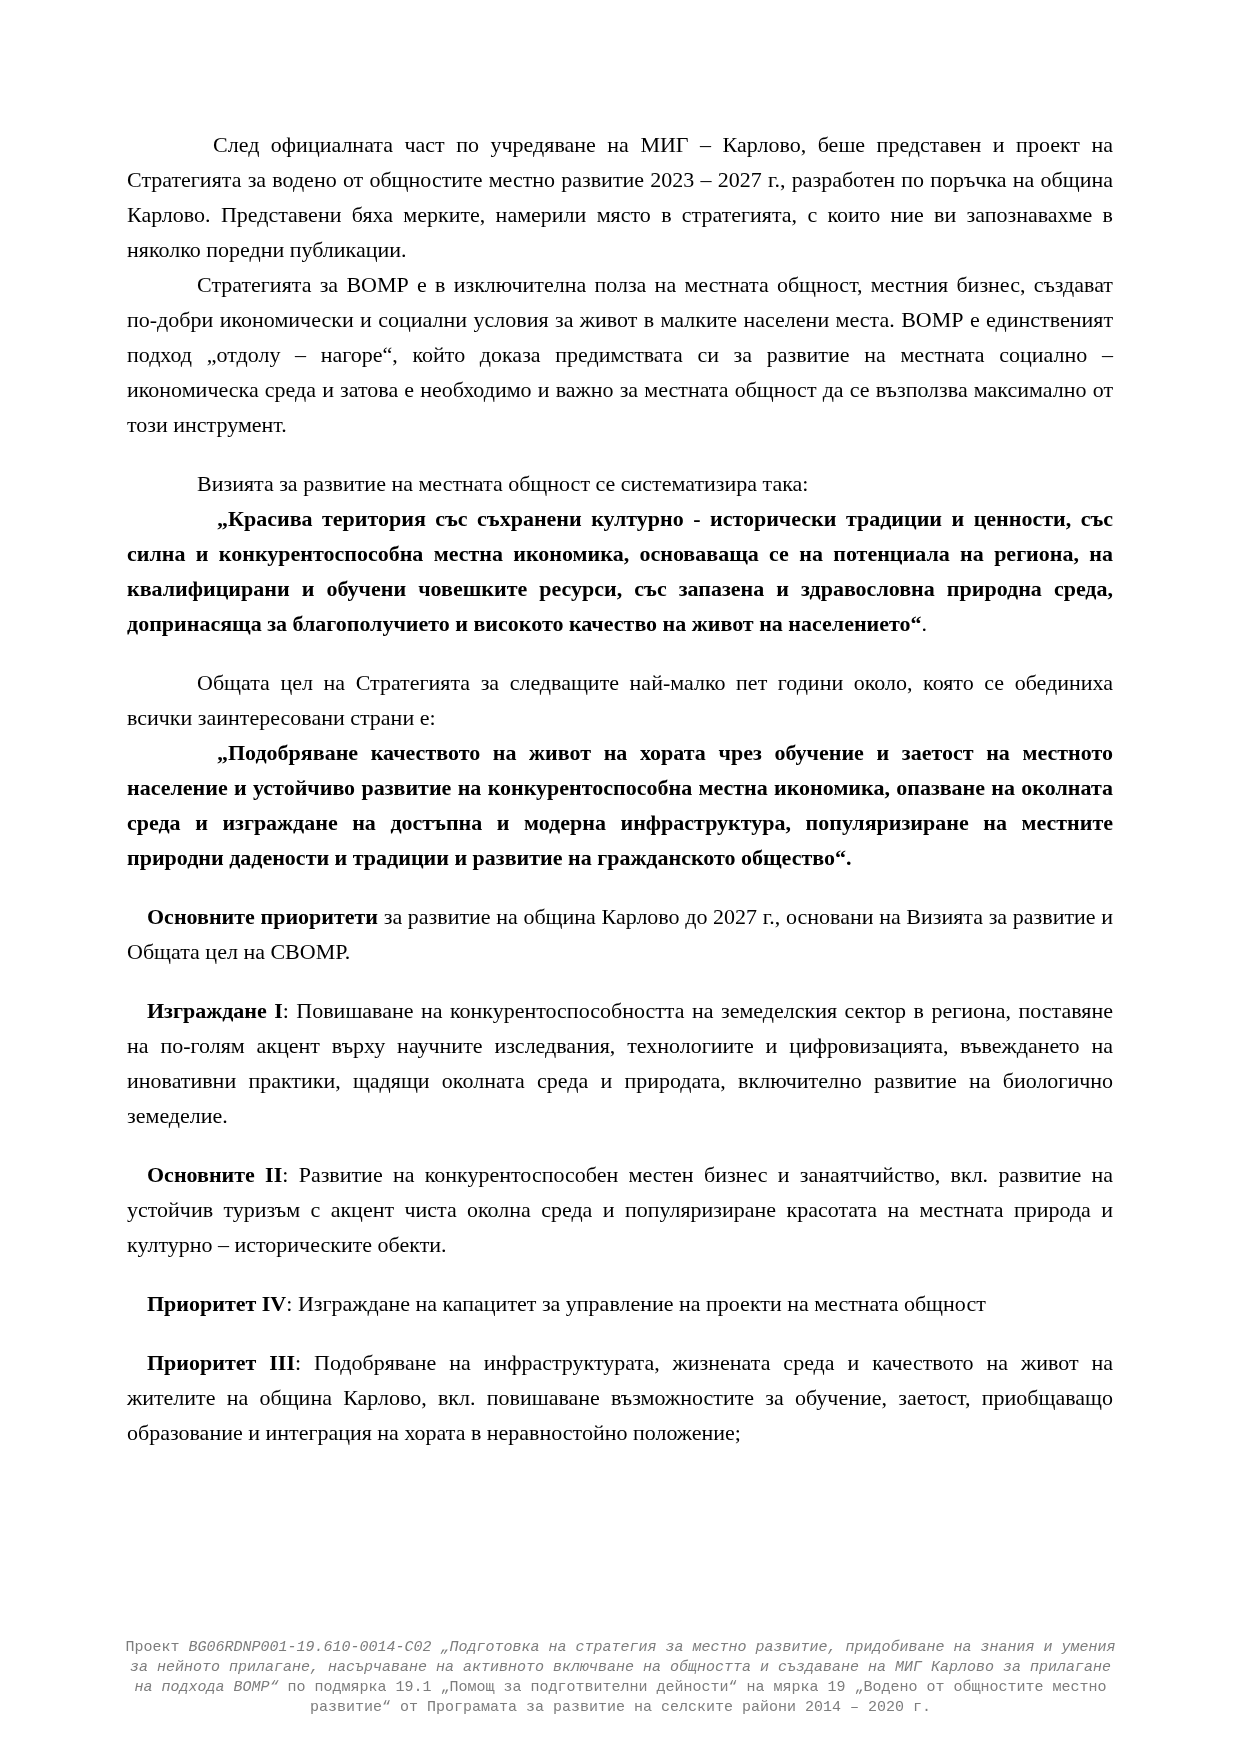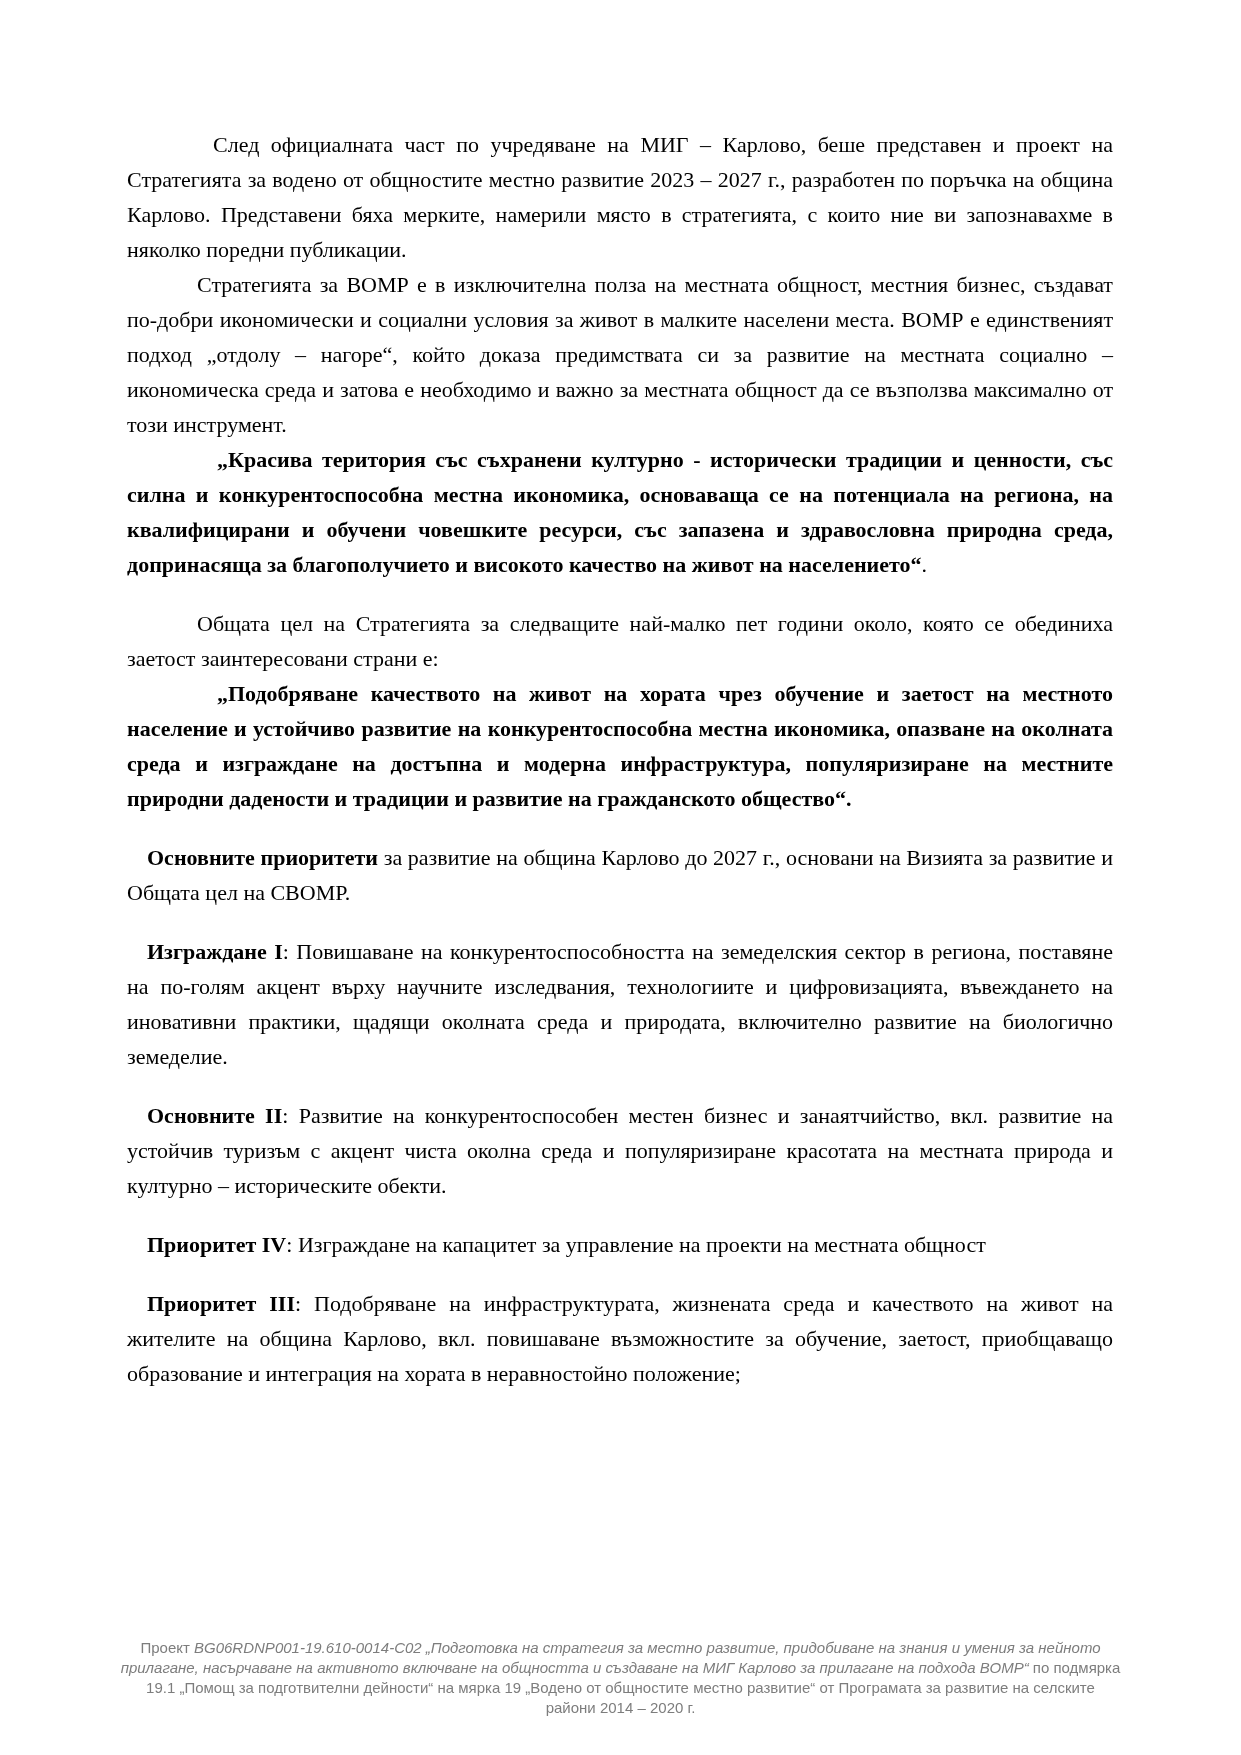--- a/index.html
+++ b/index.html
@@ -34,40 +34,41 @@
   .indent-lg { text-indent: 86px; }
   .gap       { margin-top: 24px; }
   .b { font-weight: bold; margin-left: 20px; }
   .i { font-style: italic; }
   .footer {
     position: absolute;
     left: 120px;
     top: 1638px;
     width: 1001px;
     text-align: center;
-    font-family: Liberation Sans, sans-serif;
+    font-family: Liberation Mono, monospace;
     font-size: 15px;
     line-height: 20px;
     color: #7d7d7d;
   }
 </style>
 </head>
 <body>
 
 <div class="page">
   <div class="content">
 
     <p class="para indent-lg"><span>След официалната част по учредяване на МИГ – Карлово, беше представен и проект на Стратегията за водено от общностите местно развитие 2023 – 2027 г., разработен по поръчка на община Карлово. Представени бяха мерките, намерили място в стратегията, с които ние ви запознавахме в няколко поредни публикации.</span></p>
 
     <p class="para indent"><span>Стратегията за ВОМР е в изключителна полза на местната общност, местния бизнес, създават по-добри икономически и социални условия за живот в малките населени места. ВОМР е единственият подход „отдолу – нагоре“, който доказа предимствата си за развитие на местната социално – икономическа среда и затова е необходимо и важно за местната общност да се възползва максимално от този инструмент.</span></p>
 
+    <p class="para indent gap"><span>Визията за развитие на местната общност се систематизира така:</span></p>
 
     <p class="para indent"><span class="b">„Красива територия със съхранени културно - исторически традиции и ценности, със силна и конкурентоспособна местна икономика, основаваща се на потенциала на региона, на квалифицирани и обучени човешките ресурси, със запазена и здравословна природна среда, допринасяща за благополучието и високото качество на живот на населението“</span><span>.</span></p>
 
-    <p class="para indent gap"><span>Общата цел на Стратегията за следващите най-малко пет години около, която се обединиха заетост заинтересовани страни е:</span></p>
+    <p class="para indent gap"><span>Общата цел на Стратегията за следващите най-малко пет години около, която се обединиха всички заинтересовани страни е:</span></p>
 
     <p class="para indent"><span class="b">„Подобряване качеството на живот на хората чрез обучение и заетост на местното население и устойчиво развитие на конкурентоспособна местна икономика, опазване на околната среда и изграждане на достъпна и модерна инфраструктура, популяризиране на местните природни дадености и традиции и развитие на гражданското общество“.</span></p>
 
     <p class="para gap"><span class="b">Основните приоритети</span><span> за развитие на община Карлово до 2027 г., основани на Визията за развитие и Общата цел на СВОМР.</span></p>
 
     <p class="para gap"><span class="b">Изграждане I</span><span>: Повишаване на конкурентоспособността на земеделския сектор в региона, поставяне на по-голям акцент върху научните изследвания, технологиите и цифровизацията, въвеждането на иновативни практики, щадящи околната среда и природата, включително развитие на биологично земеделие.</span></p>
 
     <p class="para gap"><span class="b">Основните II</span><span>: Развитие на конкурентоспособен местен бизнес и занаятчийство, вкл. развитие на устойчив туризъм с акцент чиста околна среда и популяризиране красотата на местната природа и културно – историческите обекти.</span></p>
 
     <p class="para gap"><span class="b">Приоритет IV</span><span>: Изграждане на капацитет за управление на проекти на местната общност</span></p>

